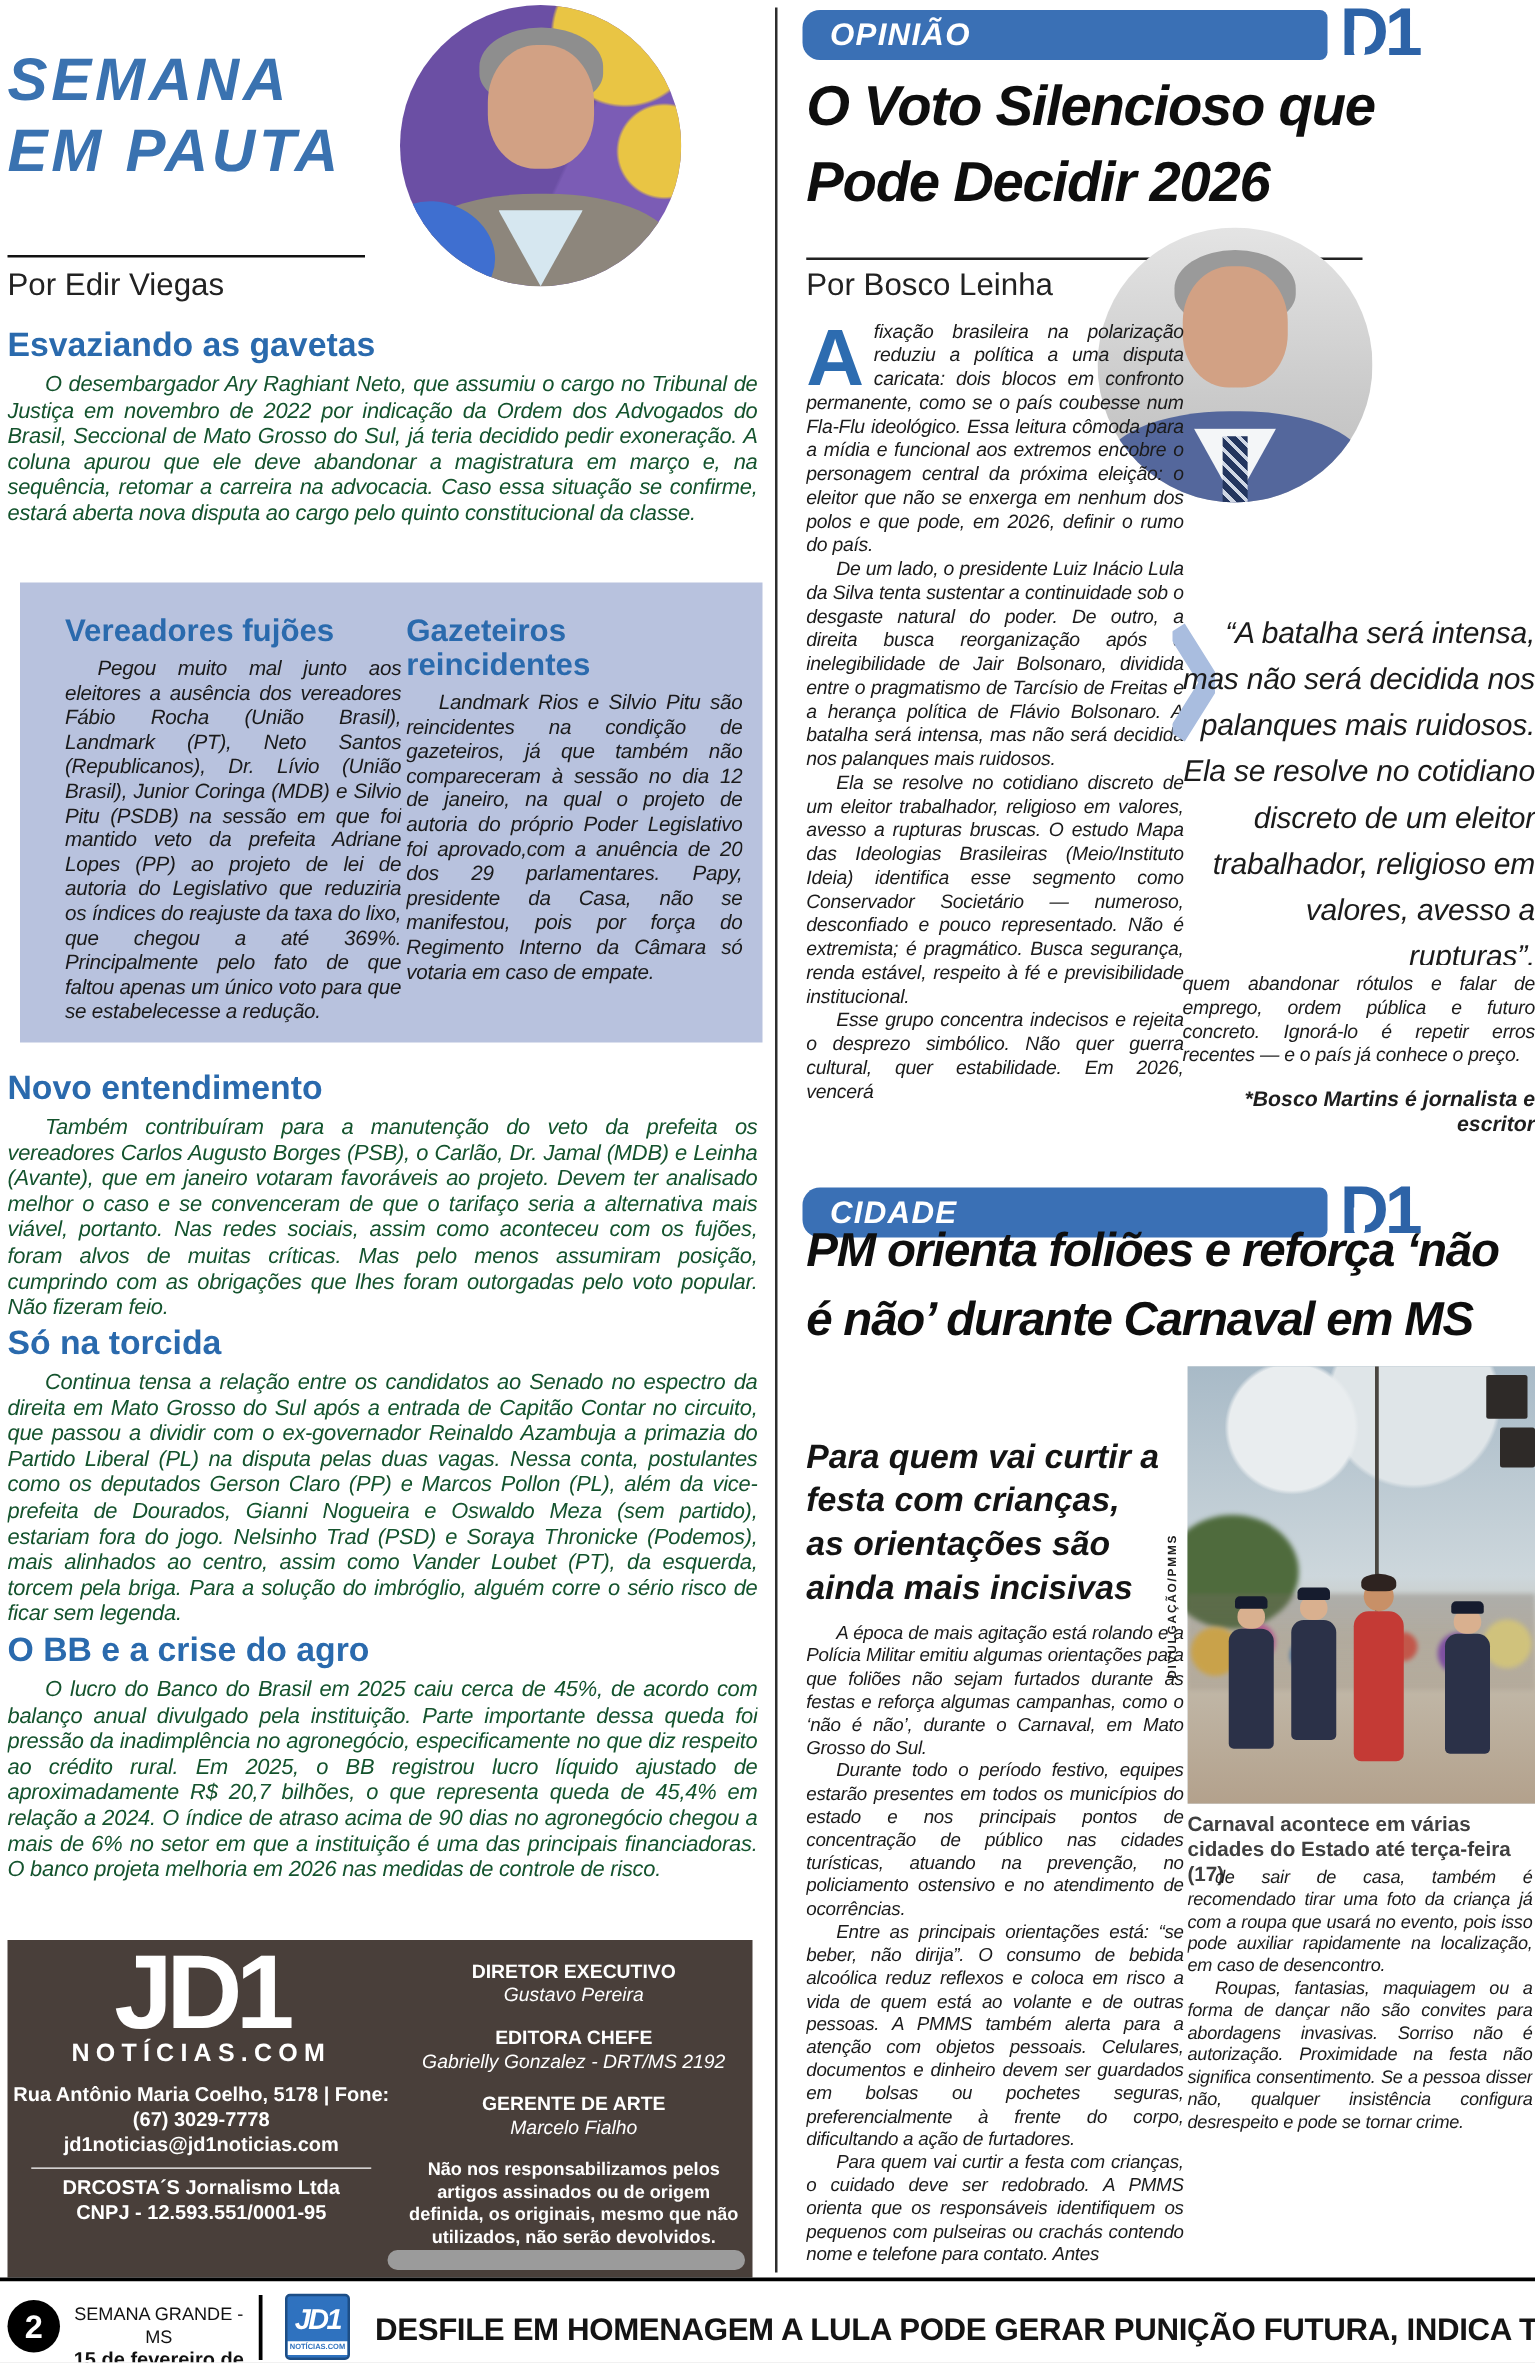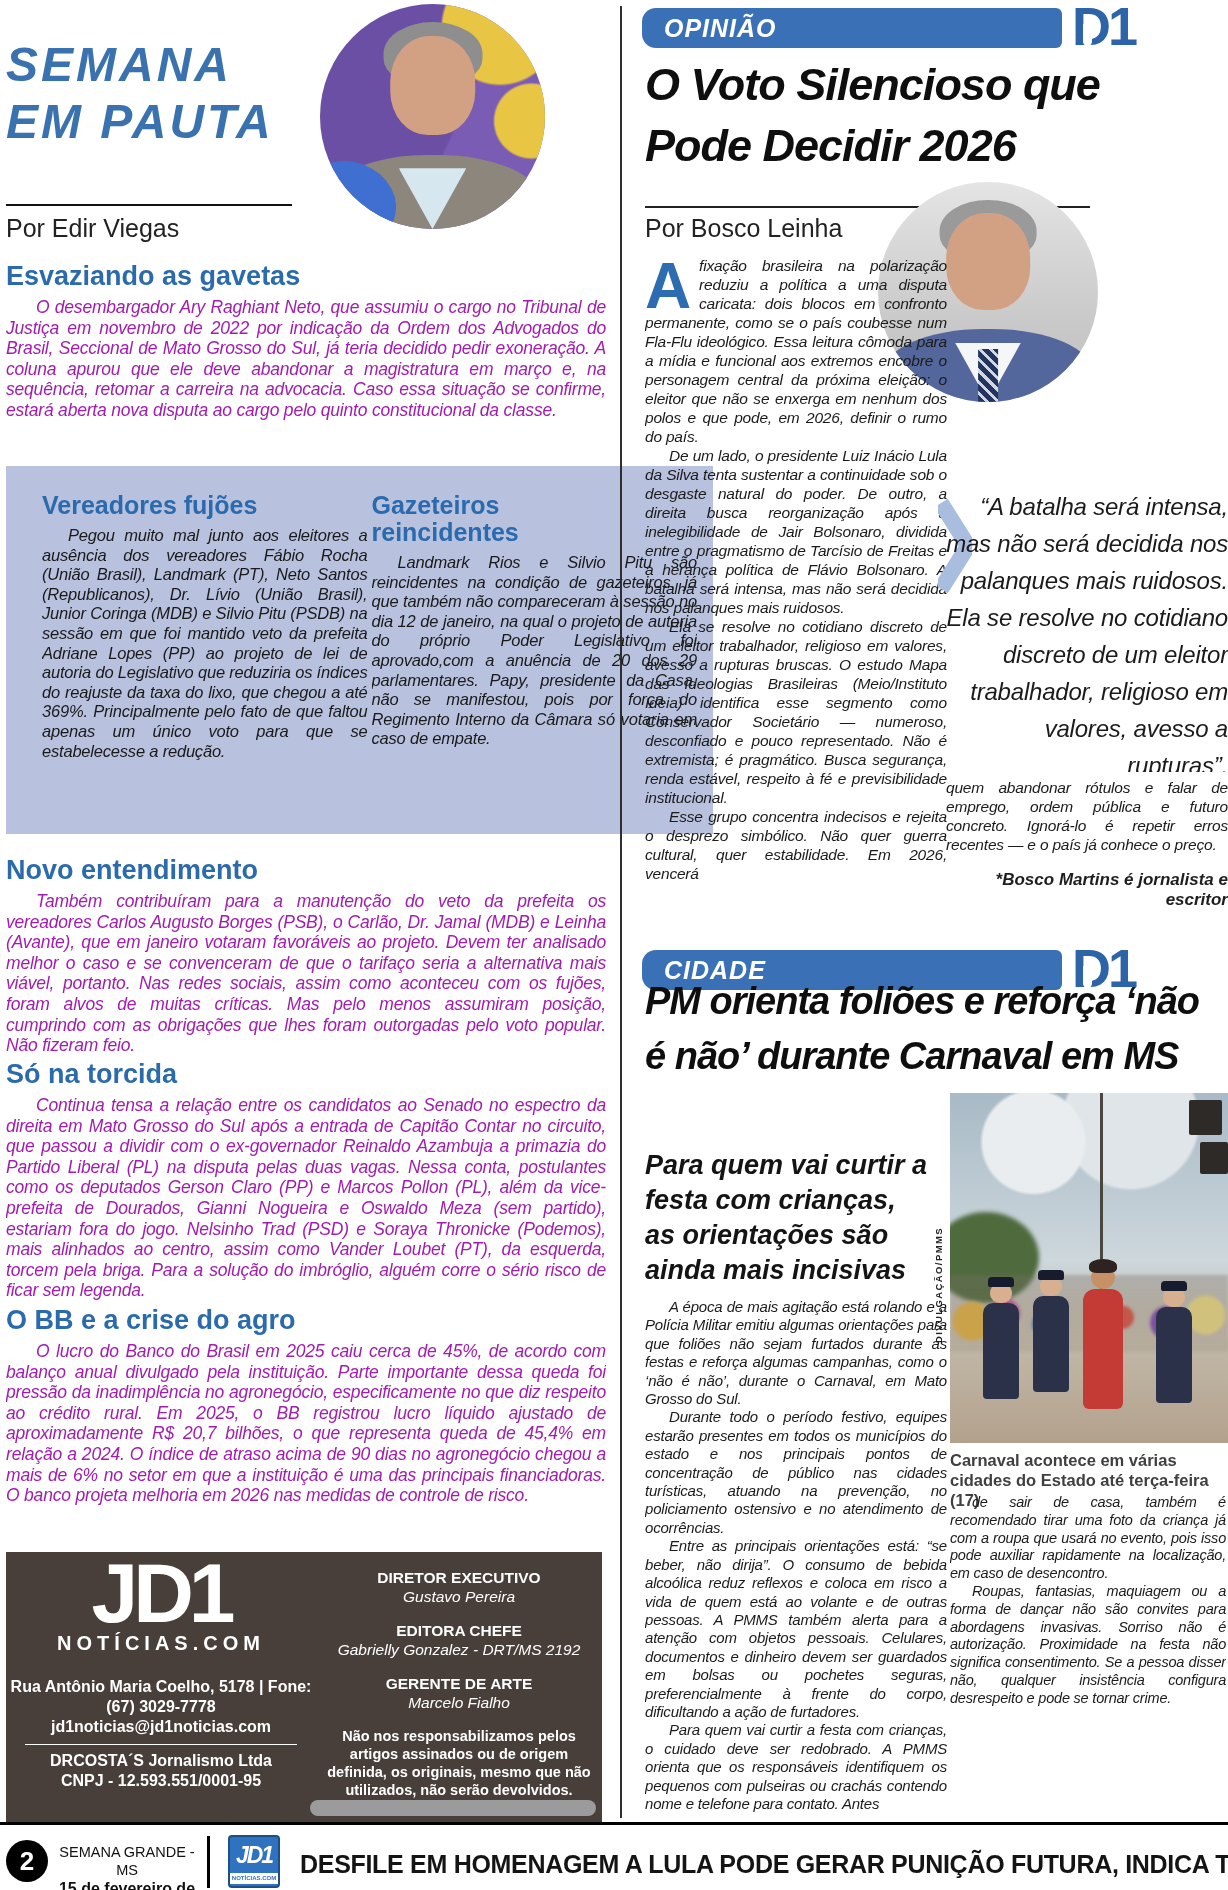--- a/index.html
+++ b/index.html
@@ -5,42 +5,42 @@
 <style>
   *{box-sizing:border-box;margin:0;padding:0}
   html,body{background:#e8e8e8}
   .page{position:relative;width:1228px;height:1890px;background:#fff;margin:0 auto;
         font-family:"Liberation Sans",sans-serif;color:#1e1e1e;overflow:hidden}
   .abs{position:absolute}
 
   
   .h-blue{font-weight:bold;color:#2a6aad;font-style:normal}
   .body-l{font-size:17.5px;line-height:20.6px;font-style:italic;text-align:justify;
-          color:#a21caf;letter-spacing:-.2px}
+          color:#14532d;letter-spacing:-.2px}
   .body-l p{text-indent:30px}
   .body-box{font-size:16.5px;line-height:19.6px;font-style:italic;text-align:justify;
           color:#1a1a1a;letter-spacing:-.2px;text-indent:26px}
   .body-n{font-size:15.5px;line-height:19px;font-style:italic;text-align:justify;
           color:#1b1b1b;letter-spacing:-.2px}
   .body-n p{text-indent:24px}
   .body-c1{font-size:15px;line-height:18.4px;font-style:italic;text-align:justify;
           color:#1b1b1b;letter-spacing:-.2px}
   .body-c1 p{text-indent:24px}
   .body-c2{font-size:14.5px;line-height:17.8px;font-style:italic;text-align:justify;
           color:#1b1b1b;letter-spacing:-.2px}
   .body-c2 p{text-indent:22px}
 
   
   .semana-title{left:6px;top:36px;font-size:48px;line-height:57px;font-weight:900;
         font-style:italic;color:#3a72b0;letter-spacing:3px}
   .title-rule{left:6px;top:204px;width:286px;height:2px;background:#111}
   .byline{font-size:25px;color:#222;font-weight:400}
   .byline-l{left:6px;top:214px}
   .sec-head{font-size:27px;line-height:29px}
-  .news-box{left:6px;top:466px;width:707px;height:368px;background:#b8c2de;
+  .news-box{left:16px;top:466px;width:594px;height:368px;background:#b8c2de;
         padding:26px 16px 0 36px;display:flex;gap:4px}
   .news-box .col{flex:1}
   .news-box .col h3{font-size:25px;line-height:27px;margin-bottom:7px}
 
   
   .masthead{left:6px;top:1552px;width:596px;height:270px;background:#493f3a;color:#fff;
         display:flex;overflow:hidden}
   .mh-left{width:310px;text-align:center;padding-top:2px}
   .mh-logo{font-size:84px;line-height:78px;font-weight:900;letter-spacing:-5px}
   .mh-logo-sub{font-size:20px;font-weight:bold;letter-spacing:5px;margin-top:0}
@@ -194,21 +194,21 @@
 
   <div class="abs h-blue sec-head" style="left:6px;top:1306px">O BB e a crise do agro</div>
   <div class="abs body-l" style="left:6px;top:1341px;width:600px;height:172px;overflow:hidden">
     <p>O lucro do Banco do Brasil em 2025 caiu cerca de 45%, de acordo com balanço anual divulgado pela instituição. Parte importante dessa queda foi pressão da inadimplência no agronegócio, especificamente no que diz respeito ao crédito rural. Em 2025, o BB registrou lucro líquido ajustado de aproximadamente R$ 20,7 bilhões, o que representa queda de 45,4% em relação a 2024. O índice de atraso acima de 90 dias no agronegócio chegou a mais de 6% no setor em que a instituição é uma das principais financiadoras. O banco projeta melhoria em 2026 nas medidas de controle de risco.</p>
   </div>
 
   <div class="abs masthead">
     <div class="mh-left">
       <div class="mh-logo">JD1</div>
       <div class="mh-logo-sub">NOTÍCIAS.COM</div>
-      <div class="mh-line" style="margin-top:22px">Rua Antônio Maria Coelho, 5178 | Fone: (67) 3029-7778</div>
+      <div class="mh-line" style="margin-top:12px">Rua Antônio Maria Coelho, 5178 | Fone: (67) 3029-7778</div>
       <div class="mh-line">jd1noticias@jd1noticias.com</div>
       <div class="mh-hr"></div>
       <div class="mh-line">DRCOSTA´S Jornalismo Ltda</div>
       <div class="mh-line">CNPJ - 12.593.551/0001-95</div>
 
     </div>
     <div class="mh-right">
       <div class="mh-role">DIRETOR EXECUTIVO</div>
       <div class="mh-name">Gustavo Pereira</div>
       <div class="mh-role">EDITORA CHEFE</div>

